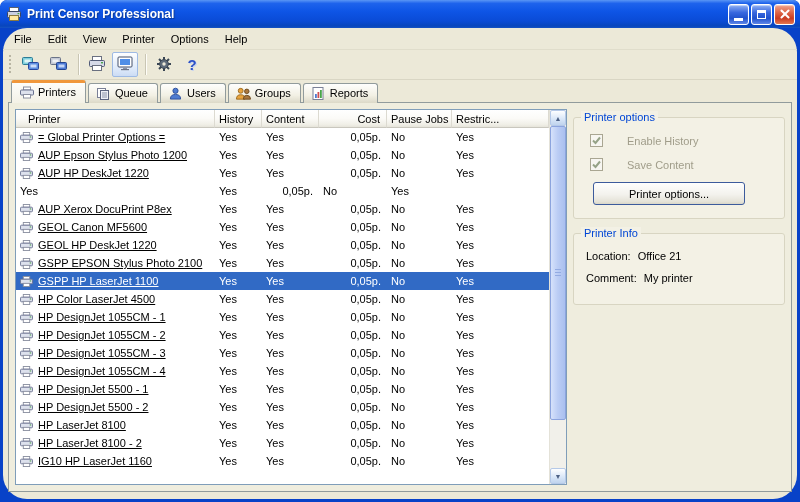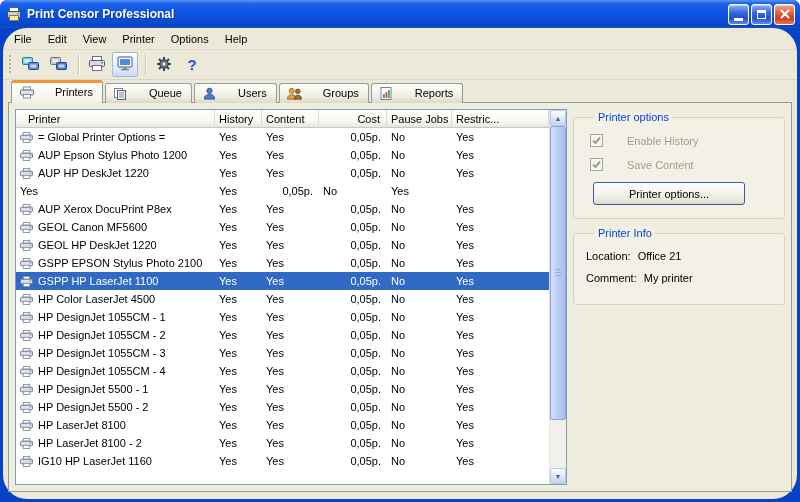--- a/index.html
+++ b/index.html
@@ -69,21 +69,21 @@
     border:1px solid #9EBAE4;
   }
   .tb-sep{width:1px;height:21px;background:#C9C6B4;box-shadow:1px 0 0 #FEFDF8;margin:0 5px;}
   .help-q{color:#2B50C8;font-weight:bold;font-size:15px;text-shadow:1px 1px 0 #C8D4F0;}
   
   .tabstrip{
     flex:0 0 23px;height:23px;display:flex;align-items:flex-end;
     padding:0 6px 0 8px;position:relative;z-index:2;margin-bottom:-1px;
   }
   .tab{
-    display:inline-flex;align-items:center;gap:21px;
+    display:inline-flex;align-items:center;gap:4px;
     height:20px;padding:0 9px 1px 7px;margin-right:2px;
     border:1px solid #919B9C;border-bottom:none;border-radius:3px 3px 0 0;
     background:linear-gradient(180deg,#FEFEFD 0%,#F2F0E4 60%,#DCD9C8 100%);
     cursor:default;white-space:nowrap;
   }
   .tab.active{
     height:23px;padding-bottom:2px;
     border-top:3px solid #F0973B;
     background:linear-gradient(180deg,#FDFDFA 0%,#F3F1E6 100%);
   }
@@ -113,21 +113,21 @@
   }
   .hcell.hc1{padding-left:12px;}
   .hcell.hc4{justify-content:flex-end;padding-right:6px;}
   .lrows{flex:1;overflow:hidden;background:#fff;}
   .lrow{
     display:grid;grid-template-columns:var(--cols);
     height:18px;align-items:center;cursor:default;
   }
   .lrow.selected{background:#316AC5;color:#fff;}
   .cell{padding:0 4px;white-space:nowrap;overflow:hidden;}
-  .cell.c1{display:flex;align-items:center;gap:5px;padding-left:4px;}
+  .cell.c1{display:flex;align-items:center;gap:5px;padding-left:4px;text-decoration:underline;}
   .cell.c4{text-align:right;padding-right:6px;}
   .p-ico{flex:0 0 13px;}
   
   .vscroll{width:17px;flex:0 0 17px;display:flex;flex-direction:column;background:#F1F0EA;border-left:1px solid #E4E2D8;}
   .sb-btn{
     height:16px;flex:0 0 16px;display:flex;align-items:center;justify-content:center;
     background:linear-gradient(180deg,#FDFEFF 0%,#D7E5F7 60%,#C0D4EE 100%);
     border:1px solid #B5C9E8;border-radius:2px;
     color:#4D6185;font-size:7px;line-height:1;
   }
@@ -142,21 +142,21 @@
     background:repeating-linear-gradient(180deg,#93ABE2 0 1px,transparent 1px 3px);
   }
   
   .rightpanel{width:212px;flex:0 0 212px;margin-left:6px;display:flex;flex-direction:column;}
   .groupbox{
     position:relative;background:#F3F1E5;
     border:1px solid #D8D5C2;border-radius:3px;
     padding:14px 10px 10px 10px;margin-bottom:6px;
   }
   .gb-title{
-    position:absolute;top:-7px;left:21px;padding:0 3px;
+    position:absolute;top:-7px;left:7px;padding:0 3px;
     background:#F3F1E5;color:#0046D5;white-space:nowrap;
   }
   .groupbox{margin-top:8px;}
   .cbrow{display:flex;align-items:center;gap:24px;margin:2px 0 11px 6px;color:#A09D8A;}
   .cb{
     width:13px;height:13px;flex:0 0 13px;
     background:#F7F6F1;border:1px solid #A9A692;
     display:flex;align-items:center;justify-content:center;
   }
   .xp-btn{

